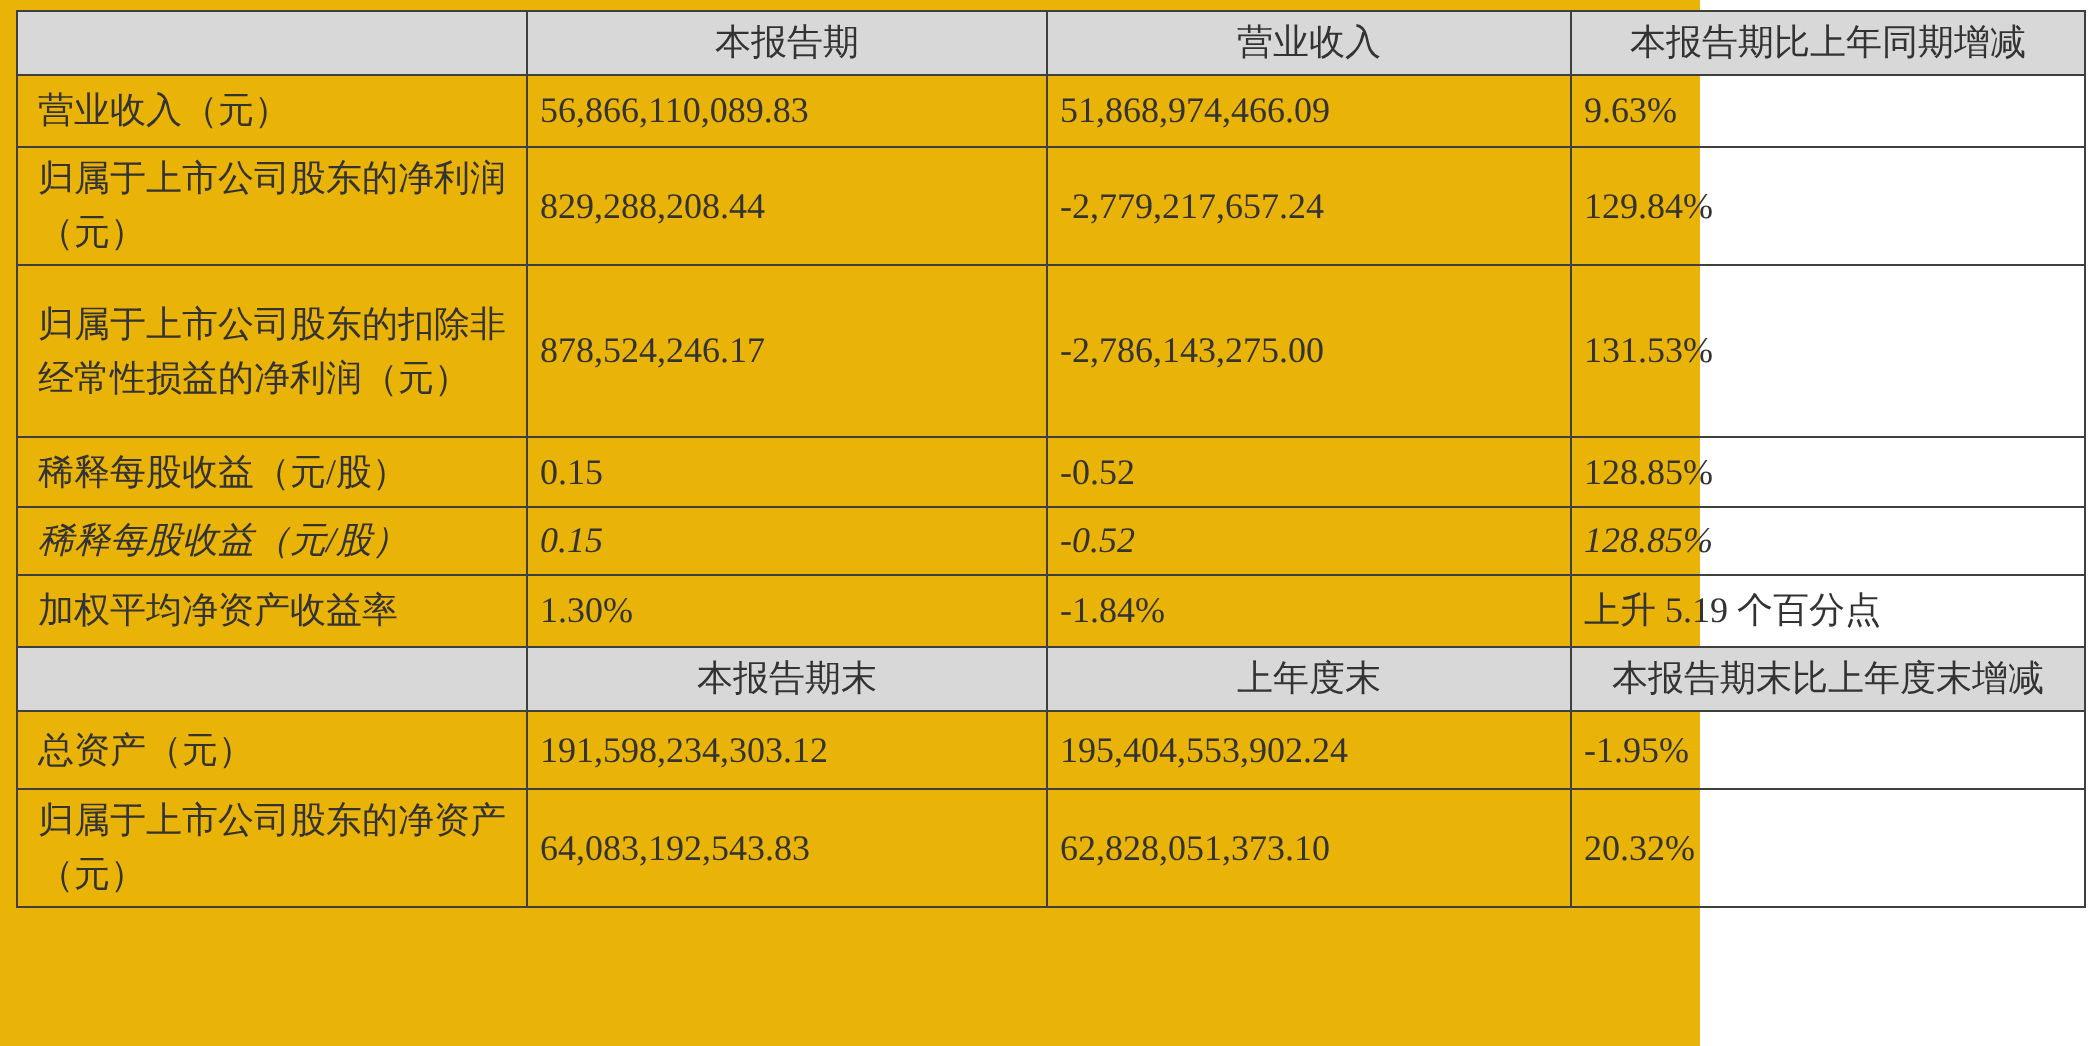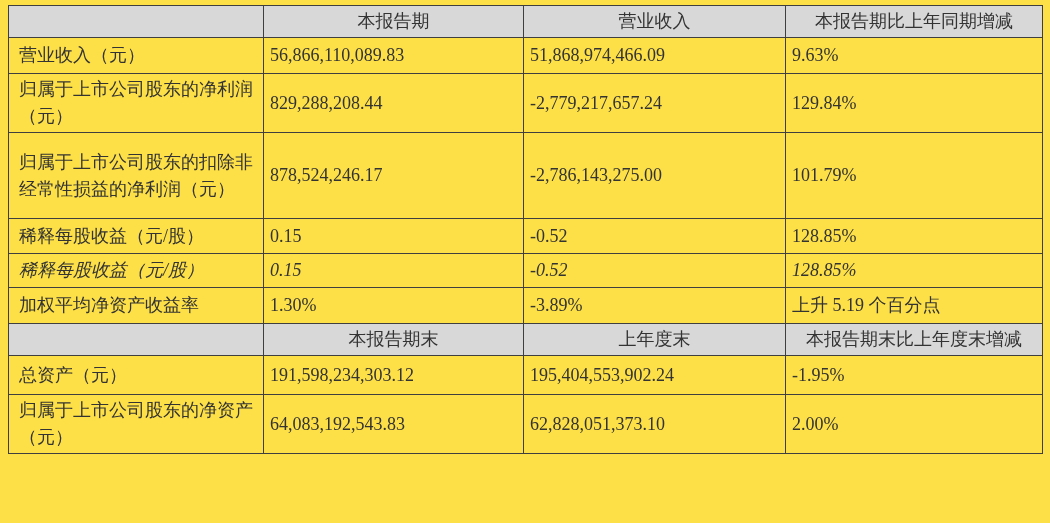--- a/index.html
+++ b/index.html
@@ -1,25 +1,25 @@
 <!DOCTYPE html>
 <html><head>
 <meta charset="utf-8">
 <style>
   html, body {
     margin: 0;
     padding: 0;
     background: #ffffff;
   }
   .page {
-    width: 1050px;
+    width: 850px;
     height: 523px;
     box-sizing: border-box;
     padding: 5px 8px 8px 8px;
-    background: #fde047;
+    background: #eab308;
     font-family: "Liberation Serif", "DejaVu Serif", serif;
     color: #333333;
   }
   table.report {
     border-collapse: collapse;
     table-layout: fixed;
     width: 1034px;
   }
   table.report td, table.report th {
     border: 1px solid #3f3f3f;
@@ -86,42 +86,42 @@
       <td class="label">归属于上市公司股东的净利润（元）</td>
       <td class="num">829,288,208.44</td>
       <td class="num">-2,779,217,657.24</td>
       <td class="num">129.84%</td>
     </tr>
 
     <tr class="h-r2">
       <td class="label">归属于上市公司股东的扣除非经常性损益的净利润（元）</td>
       <td class="num">878,524,246.17</td>
       <td class="num">-2,786,143,275.00</td>
-      <td class="num">101.79%</td>
+      <td class="num">131.53%</td>
     </tr>
 
 
     <tr class="h-r4">
       <td class="label">稀释每股收益（元/股）</td>
       <td class="num">0.15</td>
       <td class="num">-0.52</td>
       <td class="num">128.85%</td>
     </tr>
 
     <tr class="h-r5">
       <td class="label">稀释每股收益（元/股）</td>
       <td class="num">0.15</td>
       <td class="num">-0.52</td>
       <td class="num">128.85%</td>
     </tr>
 
     <tr class="h-r6">
       <td class="label">加权平均净资产收益率</td>
       <td class="num">1.30%</td>
-      <td class="num">-3.89%</td>
+      <td class="num">-1.84%</td>
       <td class="num">上升 5.19 个百分点</td>
     </tr>
 
     <tr class="h-hdr">
       <th class="band"></th>
       <th class="band">本报告期末</th>
       <th class="band">上年度末</th>
       <th class="band">本报告期末比上年度末增减</th>
     </tr>
 
@@ -129,17 +129,17 @@
       <td class="label">总资产（元）</td>
       <td class="num">191,598,234,303.12</td>
       <td class="num">195,404,553,902.24</td>
       <td class="num">-1.95%</td>
     </tr>
 
     <tr class="h-r8">
       <td class="label">归属于上市公司股东的净资产（元）</td>
       <td class="num">64,083,192,543.83</td>
       <td class="num">62,828,051,373.10</td>
-      <td class="num">2.00%</td>
+      <td class="num">20.32%</td>
     </tr>
   </tbody>
     </table>
 </div>
 
 </body></html>

